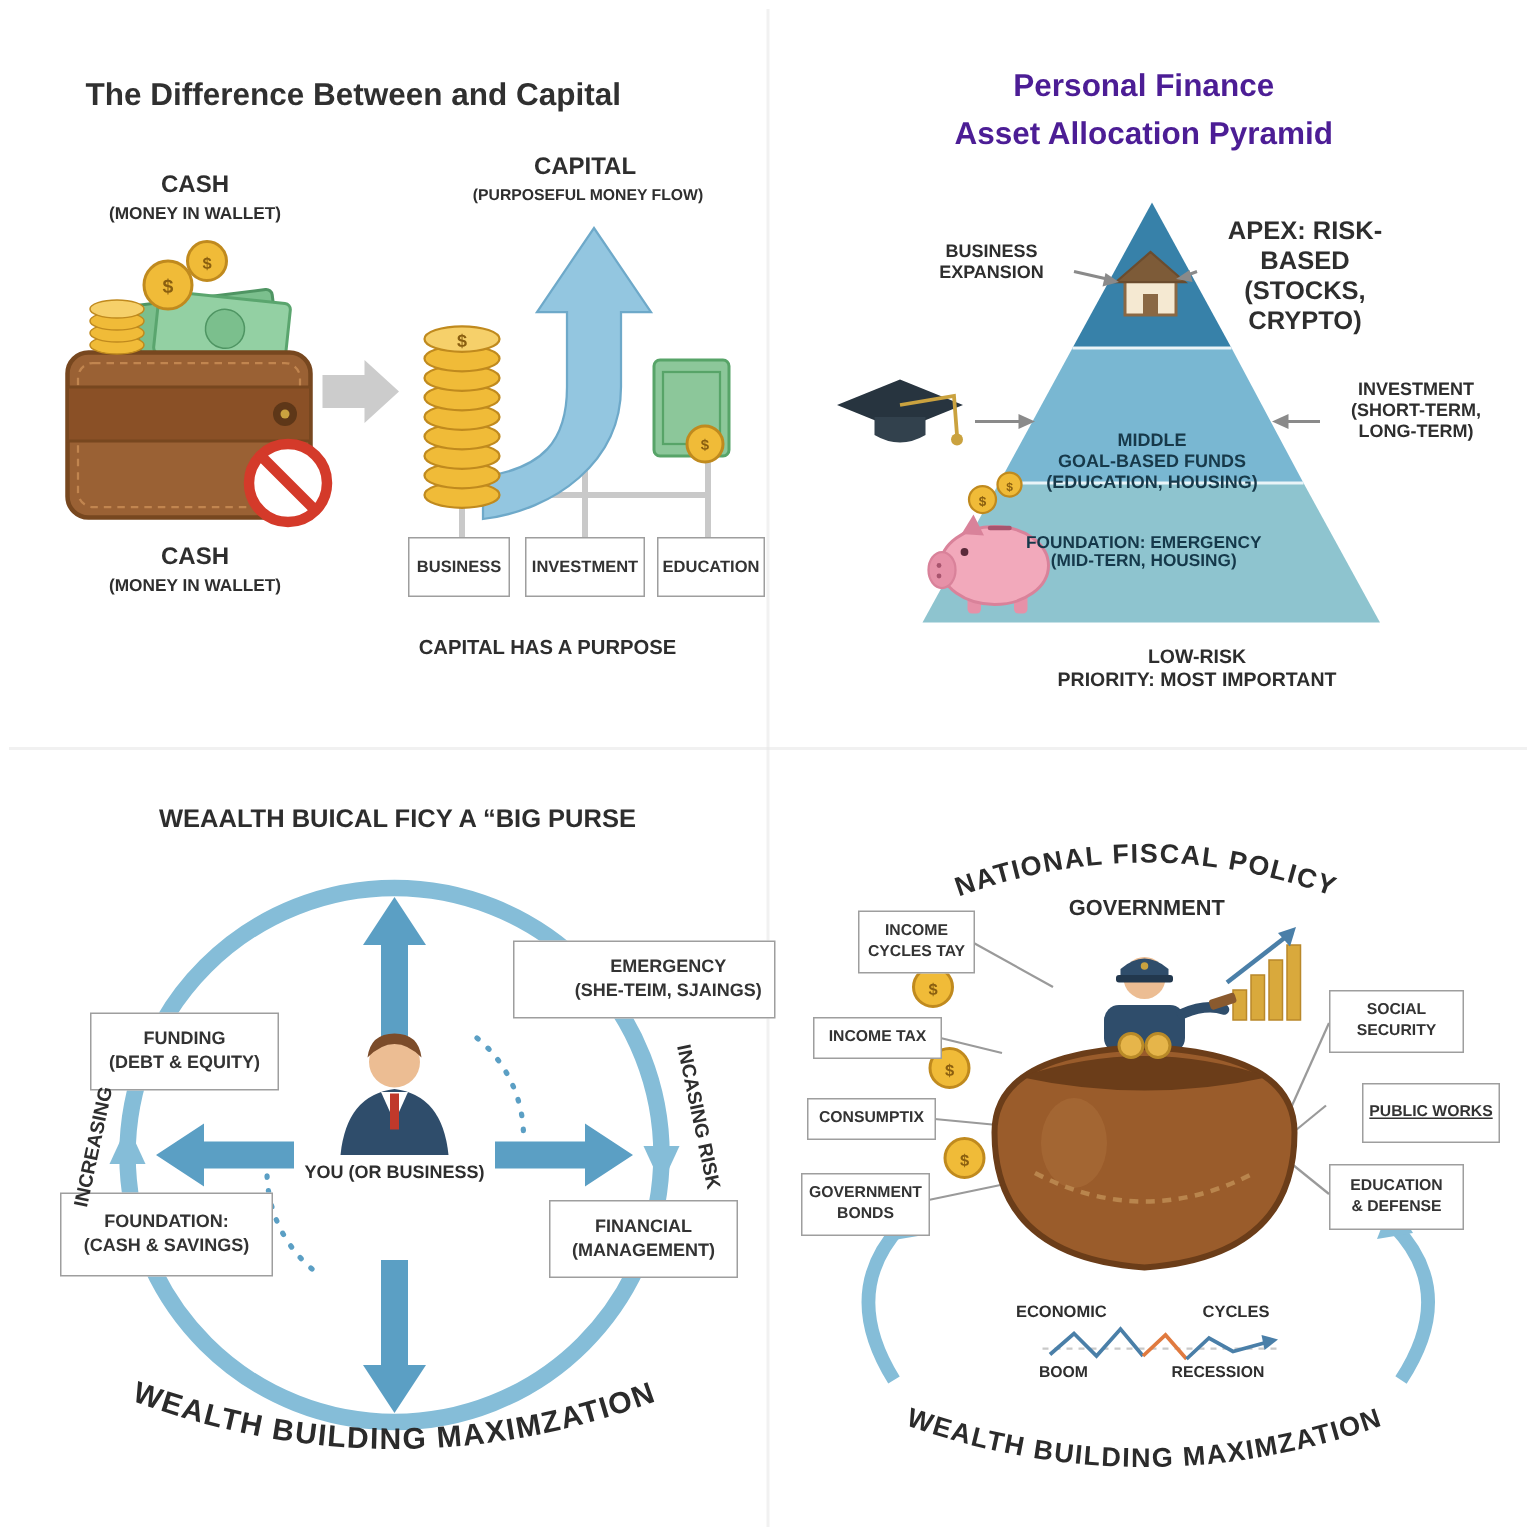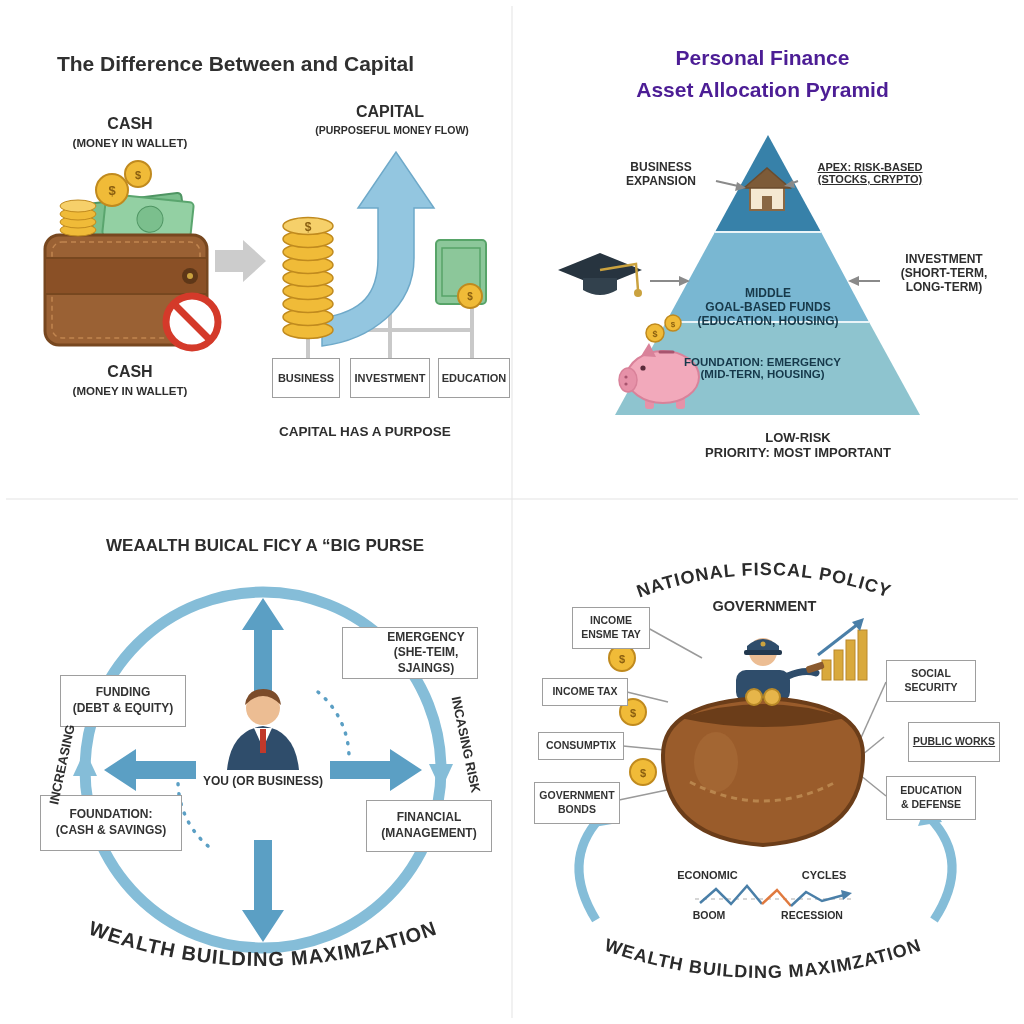--- a/index.html
+++ b/index.html
@@ -240,49 +240,49 @@
 <div class="abs b ctr" style="left:30px; top:385px; width:200px; font-size:11.5px;">(MONEY IN WALLET)</div>
 <div class="abs box" style="left:272px; top:358px; width:68px; height:40px; font-size:11px;">BUSINESS</div>
 <div class="abs box" style="left:350px; top:358px; width:80px; height:40px; font-size:11px;">INVESTMENT</div>
 <div class="abs box" style="left:438px; top:358px; width:72px; height:40px; font-size:11px;">EDUCATION</div>
 <div class="abs b ctr" style="left:255px; top:424px; width:220px; font-size:13.5px;">CAPITAL HAS A PURPOSE</div>
 
 <div class="abs b ctr pre" style="left:540px; top:42px; width:445px; font-size:21px; line-height:1.5; color:#4c1d95;">Personal Finance
 Asset Allocation Pyramid</div>
 <div class="abs b ctr pre" style="left:608px; top:160px; width:106px; font-size:12px;">BUSINESS
 EXPANSION</div>
-<div class="abs b ctr pre" style="left:795px; top:161px; width:150px; font-size:11px;text-decoration:underline;">APEX: RISK-BASED
+<div class="abs b ctr pre" style="left:795px; top:144px; width:150px; font-size:17px;">APEX: RISK-BASED
 (STOCKS, CRYPTO)</div>
 <div class="abs b ctr pre" style="left:688px; top:255px; width:160px; font-size:12px; color:#17394a;margin-top:31px;">MIDDLE
 GOAL-BASED FUNDS
 (EDUCATION, HOUSING)</div>
 <div class="abs b ctr pre" style="left:876px; top:252px; width:136px; font-size:12px;">INVESTMENT
 (SHORT-TERM,
 LONG-TERM)</div>
 <div class="abs b ctr pre" style="left:655px; top:356px; width:215px; font-size:11.5px; color:#15384a;">FOUNDATION: EMERGENCY
 (MID-TERN, HOUSING)</div>
 <div class="abs b ctr pre" style="left:688px; top:430px; width:220px; font-size:13px; color:#2d2d2d;">LOW-RISK
 PRIORITY: MOST IMPORTANT</div>
 
 <div class="abs b ctr" style="left:40px; top:536px; width:450px; font-size:17px; color:#2d2d2d;">WEAALTH BUICAL FICY A “BIG PURSE</div>
 <div class="abs box pre" style="left:60px; top:630px; width:126px; height:52px; font-size:12px;margin-top:45px;">FUNDING
 (DEBT &amp; EQUITY)</div>
-<div class="abs box pre" style="left:342px; top:627px; width:136px; height:52px; font-size:12px;padding-left:32px;">EMERGENCY
+<div class="abs box pre" style="left:342px; top:627px; width:175px; height:52px; font-size:12px;padding-left:32px;">EMERGENCY
 (SHE-TEIM, SJAINGS)</div>
 <div class="abs box pre" style="left:40px; top:795px; width:142px; height:56px; font-size:12px;">FOUNDATION:
 (CASH &amp; SAVINGS)</div>
 <div class="abs box pre" style="left:366px; top:800px; width:126px; height:52px; font-size:12px;">FINANCIAL
 (MANAGEMENT)</div>
 <div class="abs b ctr" style="left:183px; top:774px; width:160px; font-size:12px;">YOU (OR BUSINESS)</div>
 <div class="abs b ctr" style="left:2px; top:757px; width:120px; font-size:13px; transform:rotate(-78deg);">INCREASING</div>
 <div class="abs b ctr" style="left:400px; top:737px; width:132px; font-size:13px; transform:rotate(78deg);">INCASING RISK</div>
 
 <div class="abs b ctr" style="left:692px; top:598px; width:145px; font-size:14.5px;">GOVERNMENT</div>
 <div class="abs box pre" style="left:572px; top:607px; width:78px; height:42px; font-size:10.5px;">INCOME
-ENSME TAY</div>
+CYCLES TAY</div>
 <div class="abs box" style="left:542px; top:678px; width:86px; height:28px; font-size:10.5px;">INCOME TAX</div>
 <div class="abs box" style="left:538px; top:732px; width:86px; height:28px; font-size:10.5px;">CONSUMPTIX</div>
 <div class="abs box pre" style="left:534px; top:782px; width:86px; height:42px; font-size:10.5px;">GOVERNMENT
 BONDS</div>
 <div class="abs box pre" style="left:886px; top:660px; width:90px; height:42px; font-size:10.5px;">SOCIAL
 SECURITY</div>
 <div class="abs box" style="left:908px; top:722px; width:92px; height:40px; font-size:10.5px;text-decoration:underline;">PUBLIC WORKS</div>
 <div class="abs box pre" style="left:886px; top:776px; width:90px; height:44px; font-size:10.5px;">EDUCATION
 &amp; DEFENSE</div>
 <div class="abs b ctr" style="left:665px; top:869px; width:85px; font-size:11px;">ECONOMIC</div>

